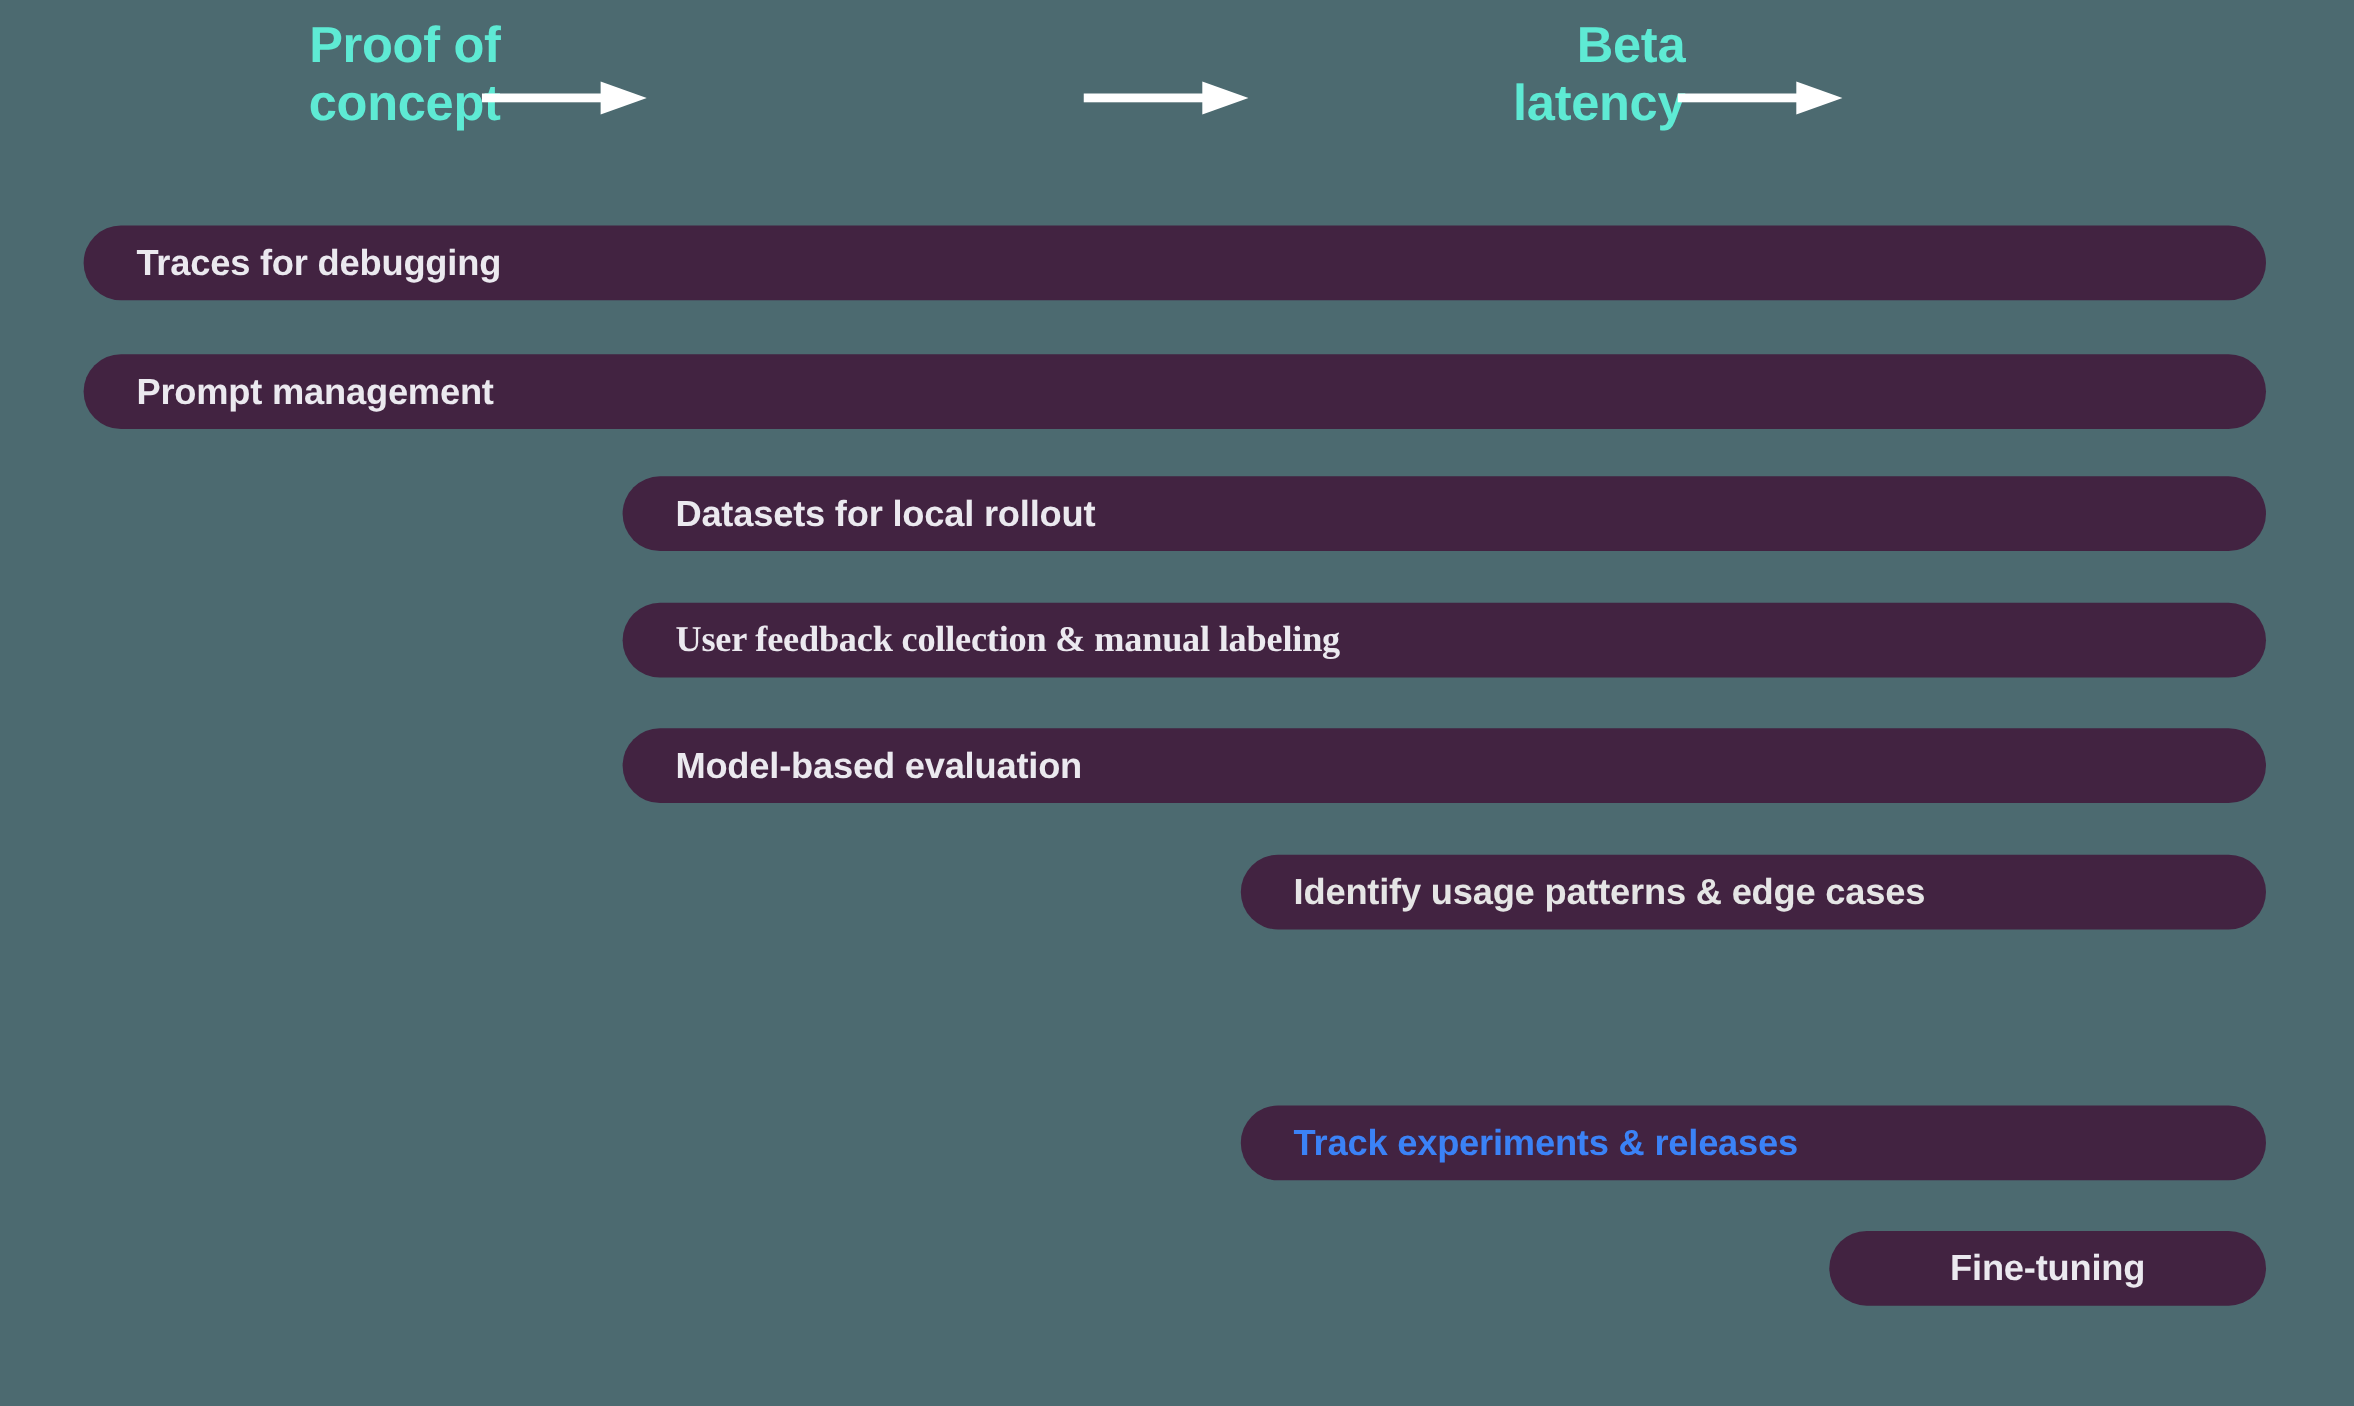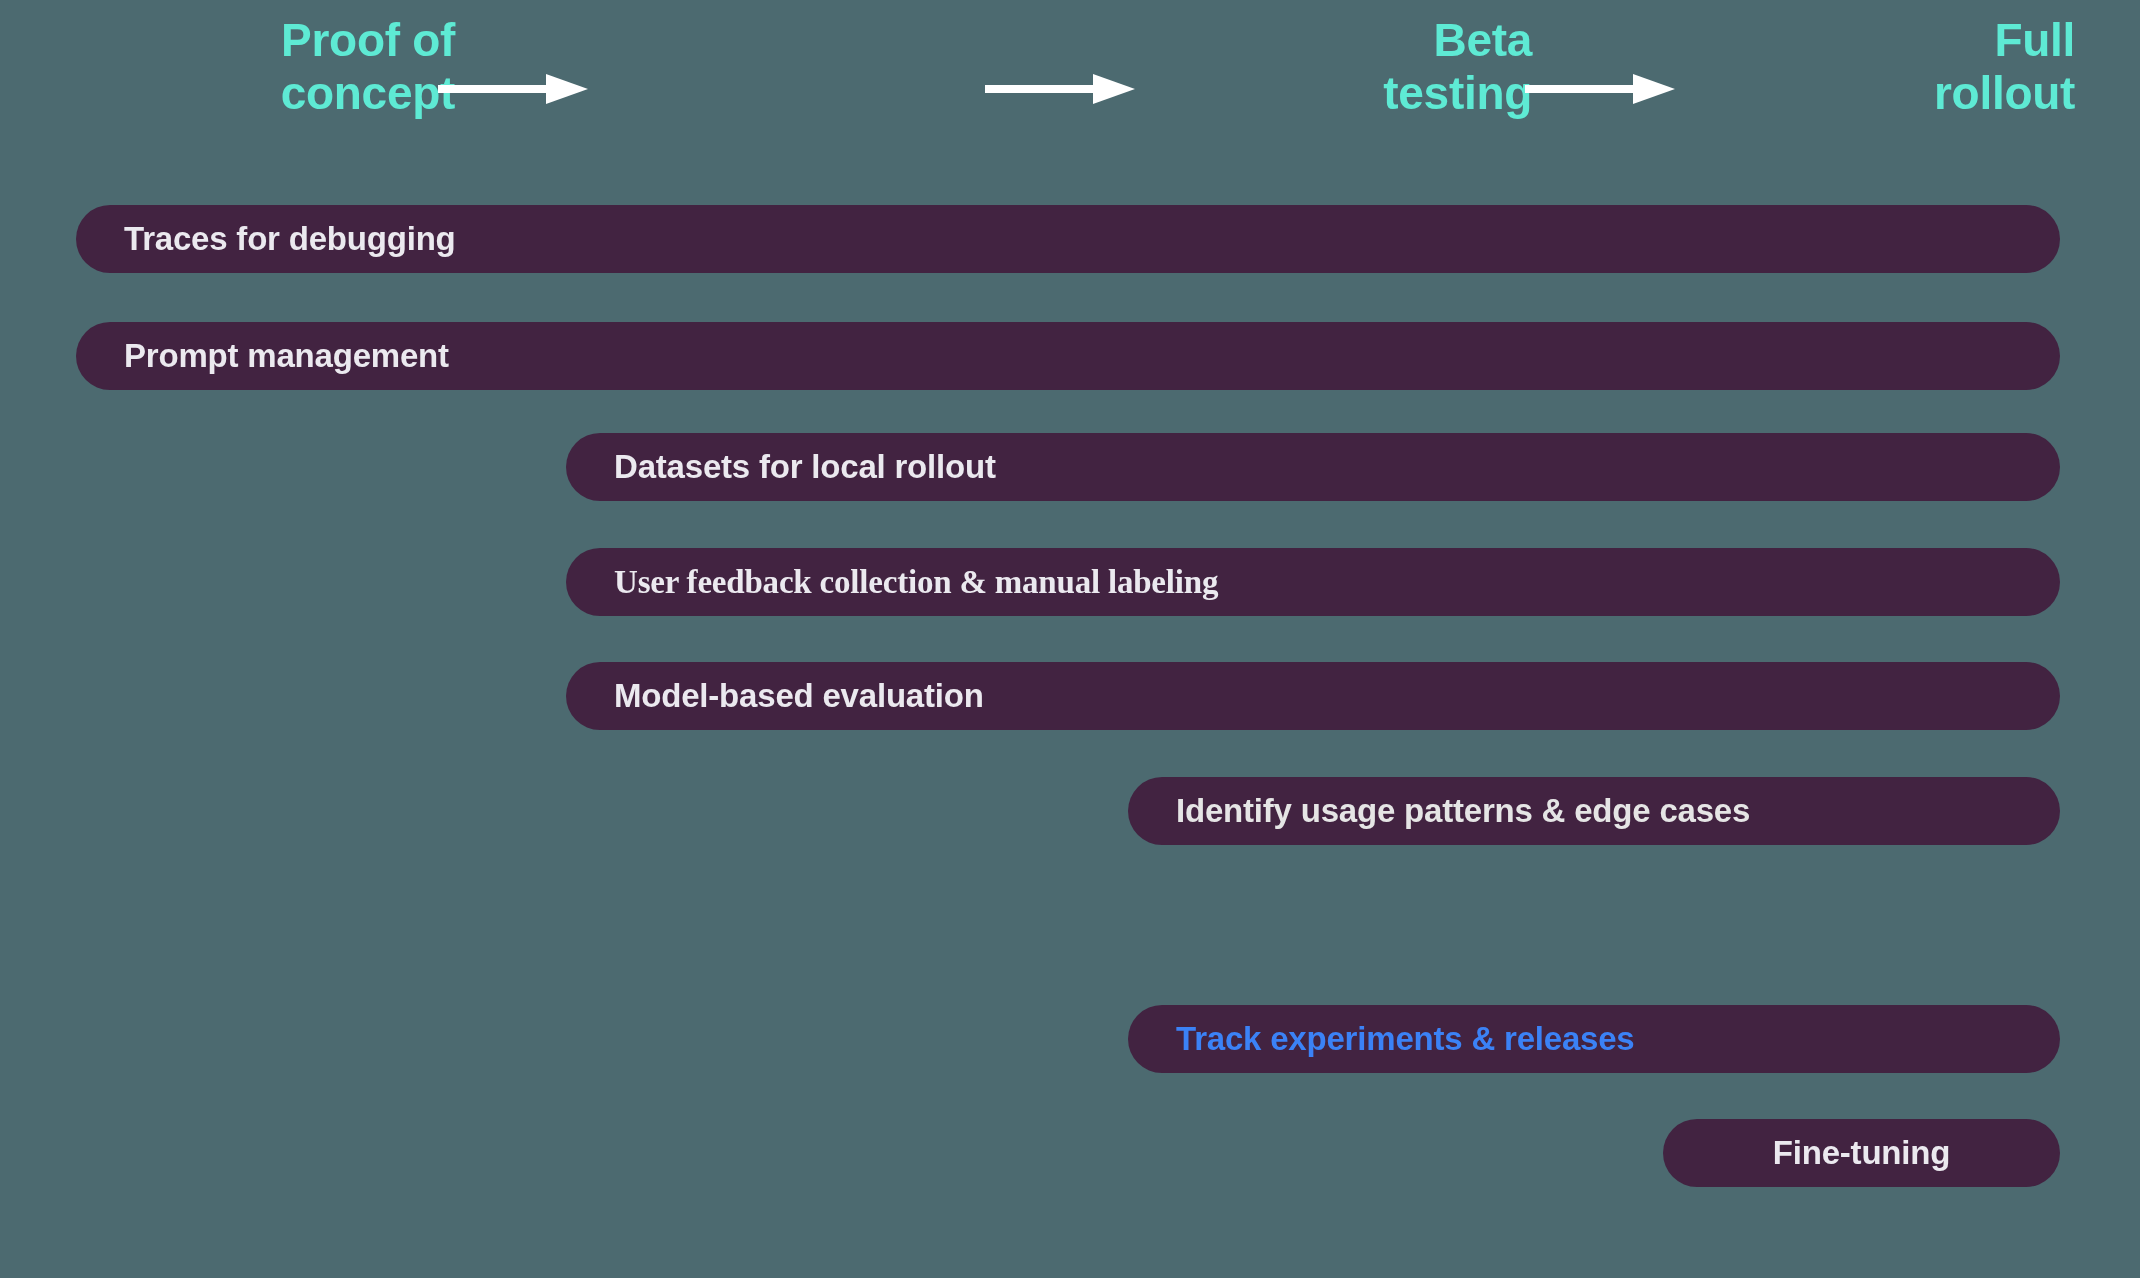--- a/index.html
+++ b/index.html
@@ -110,31 +110,29 @@
 
 
     <div class="arrow arrow-2">
       <svg viewBox="0 0 150 34" xmlns="http://www.w3.org/2000/svg" aria-hidden="true">
         <rect x="0" y="13" width="116" height="8" fill="#ffffff"></rect>
         <polygon points="108,2 150,17 108,32" fill="#ffffff"></polygon>
       </svg>
     </div>
 
     <div class="phase-label phase-3">Beta
-testing</div>
+latency</div>
 
     <div class="arrow arrow-3">
       <svg viewBox="0 0 150 34" xmlns="http://www.w3.org/2000/svg" aria-hidden="true">
         <rect x="0" y="13" width="116" height="8" fill="#ffffff"></rect>
         <polygon points="108,2 150,17 108,32" fill="#ffffff"></polygon>
       </svg>
     </div>
 
-    <div class="phase-label phase-4">Full
-rollout</div>
   </div>
 
   <div class="bars-layer" id="bars-layer">
       <div class="bar align-left" style="left: 76px; top: 205px; width: 1984px; background: rgb(66, 35, 65);">
         <span class="bar-label" style="color: rgb(235, 233, 239);">Traces for debugging</span>
       </div>
       <div class="bar align-left" style="left: 76px; top: 322px; width: 1984px; background: rgb(66, 35, 65);">
         <span class="bar-label" style="color: rgb(235, 233, 239);">Prompt management</span>
       </div>
       <div class="bar align-left" style="left: 566px; top: 433px; width: 1494px; background: rgb(66, 35, 65);">

